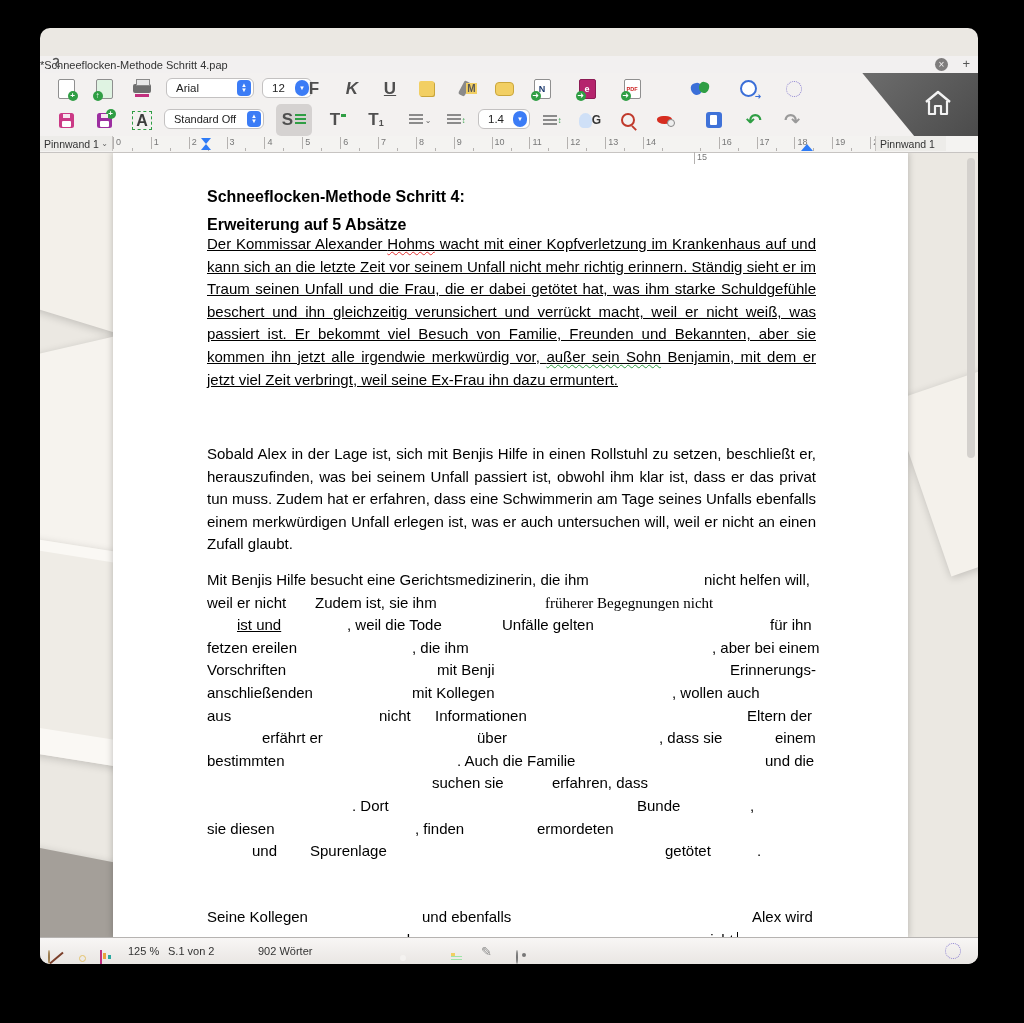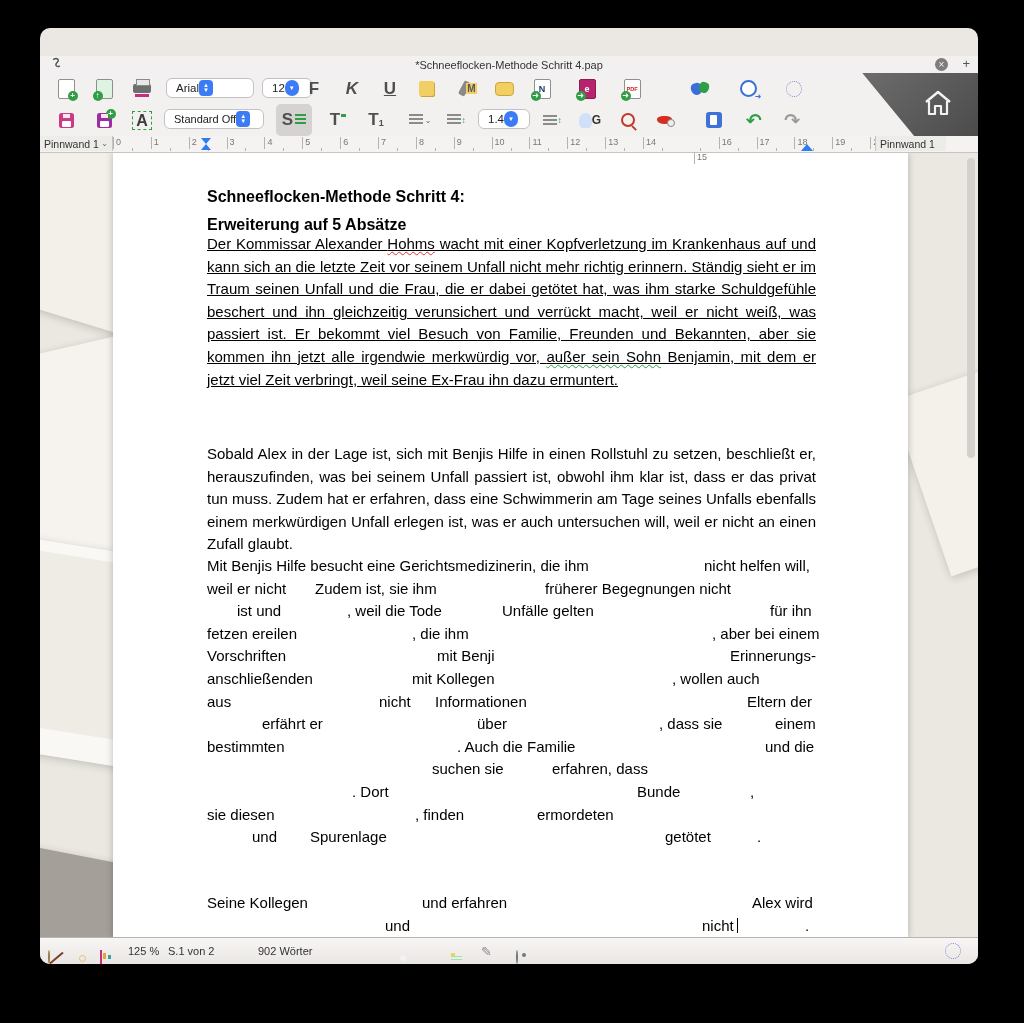--- a/index.html
+++ b/index.html
@@ -11,33 +11,33 @@
   
   .titlebar{position:absolute;left:0;top:0;right:0;height:28px;
             background:linear-gradient(#dbd9d9,#cac7c7);border-bottom:1px solid #aeabab;
             display:flex;align-items:center;justify-content:center;}
   .lights{position:absolute;left:13px;top:8px;display:flex;gap:8px;}
   .light{width:12px;height:12px;border-radius:50%;}
   .title{font-size:13px;font-weight:bold;color:#3d3d3d;display:flex;align-items:center;gap:5px;}
   
   .tabbar{position:absolute;left:0;top:28px;right:0;height:17px;background:#f2f0f0;
           border-bottom:1px solid #cecbcb;font-size:11px;color:#333;
-          display:flex;align-items:center;justify-content:center;}
+          display:flex;align-items:center;justify-content:flex-start;}
   .tab-logo{position:absolute;left:12px;top:1px;}
   .tab-close{position:absolute;right:30px;top:2px;width:13px;height:13px;border-radius:50%;
              background:#7e7c7c;color:#f2f0f0;font-size:10px;line-height:13px;text-align:center;}
   .tab-add{position:absolute;right:8px;top:0px;color:#555;font-size:13px;}
   
   .tb{position:absolute;left:0;right:0;background:#f3f1f0;}
   .tb1{top:45px;height:31px;border-bottom:1px solid #e2dfdf;}
   .tb2{top:76px;height:32px;border-bottom:1px solid #c6c3c3;}
   .ic{position:absolute;top:0;height:100%;width:32px;display:flex;align-items:center;justify-content:center;}
   .ltr{font-size:17px;color:#4f4f4f;}
   .sel{position:absolute;top:5px;height:20px;background:#fff;border:1px solid #c3c1c1;border-radius:6px;
-       display:flex;align-items:center;font-size:11.5px;color:#222;
+       display:flex;align-items:center;justify-content:space-between;font-size:11.5px;color:#222;
        padding:0 2px 0 9px;box-sizing:border-box;}
   .step{width:14px;height:16px;background:#3b7cf6;border-radius:4px;color:#fff;display:flex;
         flex-direction:column;align-items:center;justify-content:center;font-size:6px;line-height:5px;}
   .pressed{background:#d5d2d1;border-radius:5px;width:36px;}
   
   .pg{width:15px;height:18px;background:#fff;border:1.3px solid #8f8f8f;border-radius:2px;position:relative;
       font-size:9px;font-weight:bold;display:flex;align-items:center;justify-content:center;}
   .badge{position:absolute;width:10px;height:10px;border-radius:50%;background:#2f9e44;color:#fff;
          font-size:8px;line-height:10px;text-align:center;font-weight:bold;}
   .flop{width:15px;height:15px;background:#cb3a86;border-radius:2.5px;position:relative;}
@@ -89,21 +89,21 @@
   .deco{position:absolute;box-shadow:0 2px 8px rgba(0,0,0,.18);}
   .page{position:absolute;left:73px;top:0;width:795px;height:786px;background:#fff;
         box-shadow:0 0 7px rgba(0,0,0,.25);}
   .content{position:absolute;left:94px;top:0;width:609px;color:#000;font-size:15px;line-height:22.6px;}
   .h1{position:absolute;top:31px;font-size:16px;line-height:28px;font-weight:bold;white-space:nowrap;}
   .para{position:absolute;width:609px;text-align:justify;}
   .p1{top:81px;text-decoration:underline;} .p2{top:291px;}
   .gap{position:absolute;width:609px;}
   .g3{top:403px;} .g4{top:740px;}
   .gline{position:relative;height:22.6px;}
-  .gline span{position:absolute;top:0;white-space:nowrap;}
+  .gline span{position:absolute;top:14px;white-space:nowrap;}
   .clip-line{position:absolute;top:781px;white-space:nowrap;overflow:hidden;width:609px;}
   .wavy-red{text-decoration:underline wavy #e03131;text-decoration-thickness:1px;text-underline-offset:2px;}
   .wavy-green{text-decoration:underline wavy #2f9e44;text-decoration-thickness:1px;text-underline-offset:2px;}
   .caret-after::after{content:"";display:inline-block;width:1.2px;height:15px;background:#000;margin-left:3px;vertical-align:-2px;}
   .scrolltrack{position:absolute;right:1px;top:2px;width:11px;height:780px;border-radius:6px;}
   .scrollthumb{position:absolute;right:2px;top:4px;width:8px;height:300px;border-radius:4px;background:#d4d1cd;}
   
   .statusbar{position:absolute;left:0;right:0;bottom:0;height:26px;z-index:6;
              background:linear-gradient(#f8f6f5,#e9e6e3);border-top:1px solid #b6b3b1;
              font-size:11px;color:#333;}
@@ -369,24 +369,24 @@
         <div class="para p2">Sobald Alex in der Lage ist, sich mit Benjis Hilfe in einen Rollstuhl zu setzen, beschließt er, herauszufinden, was bei seinem Unfall passiert ist, obwohl ihm klar ist, dass er das privat tun muss. Zudem hat er erfahren, dass eine Schwimmerin am Tage seines Unfalls ebenfalls einem merkwürdigen Unfall erlegen ist, was er auch untersuchen will, weil er nicht an einen Zufall glaubt.</div>
         <div class="gap g3">
               <div class="gline">
                 <span style="left: 0px;">Mit Benjis Hilfe besucht</span>
                 <span style="left: 160px;">eine Gerichtsmedizinerin, die ihm</span>
                 <span style="left: 497px;">nicht helfen will,</span>
               </div>
               <div class="gline">
                 <span style="left: 0px;">weil er nicht</span>
                 <span style="left: 108px;">Zudem ist, sie ihm</span>
-                <span style="left: 338px;">früherer Begegnungen nicht</span>
-              </div>
-              <div class="gline">
-                <span style="left: 30px;">ist und</span>
+                <span style="left: 338px; font-family: Liberation Serif, serif;">früherer Begegnungen nicht</span>
+              </div>
+              <div class="gline">
+                <span style="left: 30px; text-decoration: underline;">ist und</span>
                 <span style="left: 140px;">, weil die Tode</span>
                 <span style="left: 295px;">Unfälle gelten</span>
                 <span style="left: 563px;">für ihn</span>
               </div>
               <div class="gline">
                 <span style="left: 0px;">fetzen ereilen</span>
                 <span style="left: 205px;">, die ihm</span>
                 <span style="left: 505px;">, aber bei einem</span>
               </div>
               <div class="gline">
@@ -433,21 +433,21 @@
               <div class="gline">
                 <span style="left: 45px;">und</span>
                 <span style="left: 103px;">Spurenlage</span>
                 <span style="left: 458px;">getötet</span>
                 <span style="left: 550px;">.</span>
               </div>
             </div>
         <div class="gap g4">
               <div class="gline">
                 <span style="left: 0px;">Seine Kollegen</span>
-                <span style="left: 215px;">und erfahren</span>
+                <span style="left: 215px;">und ebenfalls</span>
                 <span style="left: 545px;">Alex wird</span>
               </div>
               <div class="gline">
                 <span style="left: 178px;">und</span>
                 <span class="caret-after" style="left: 495px;">nicht</span>
                 <span style="left: 598px;">.</span>
               </div>
             </div>
         <div class="clip-line">Deshalb beschließt er, sich mit den merkwürdigen und gewöhnlichen Unfällen zu ermitteln</div>
       </div>

